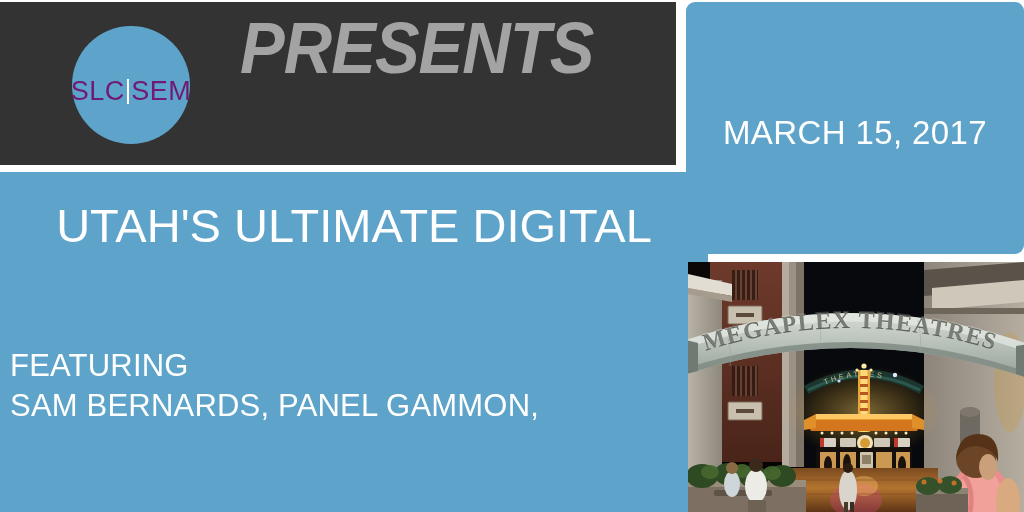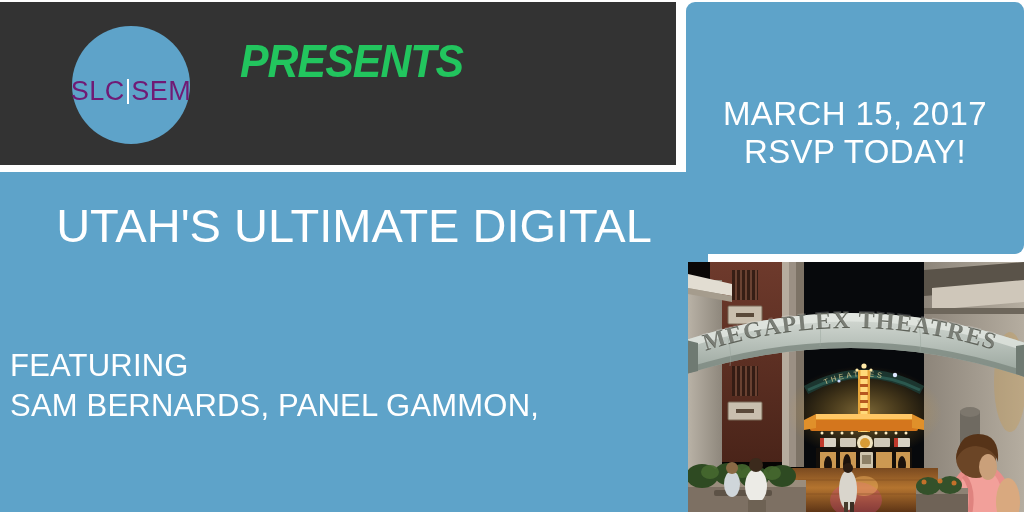--- a/index.html
+++ b/index.html
@@ -73,22 +73,22 @@
     background: #ffffff;
     margin: 0 2.5px;
   }
 
   
   #presents-text {
     position: absolute;
     left: 240px;
     top: 50%;
     transform: translateY(-50%);
-    color: #22c55e;
-    font-size: 46px;
+    color: #a3a3a3;
+    font-size: 72px;
     font-weight: bold;
     font-style: italic;
     letter-spacing: -1px;
     line-height: 1;
     transform-origin: left center;
   }
   #presents-text span {
     display: inline-block;
     transform: translateY(-50%) scaleX(0.93);
     transform-origin: left center;
@@ -153,21 +153,20 @@
     </div>
 
     <div id="presents-text">
       <span>PRESENTS</span>
     </div>
   </div>
 
   <div class="panel" id="date-panel">
     <div id="date-block">
       <div>MARCH 15, 2017</div>
-      <div>RSVP TODAY!</div>
     </div>
   </div>
 
   <div class="panel" id="headline-panel">
     <div id="headline">
       <div>UTAH'S ULTIMATE DIGITAL</div>
     </div>
 
     <div id="featuring-block">
       <div>FEATURING</div>

